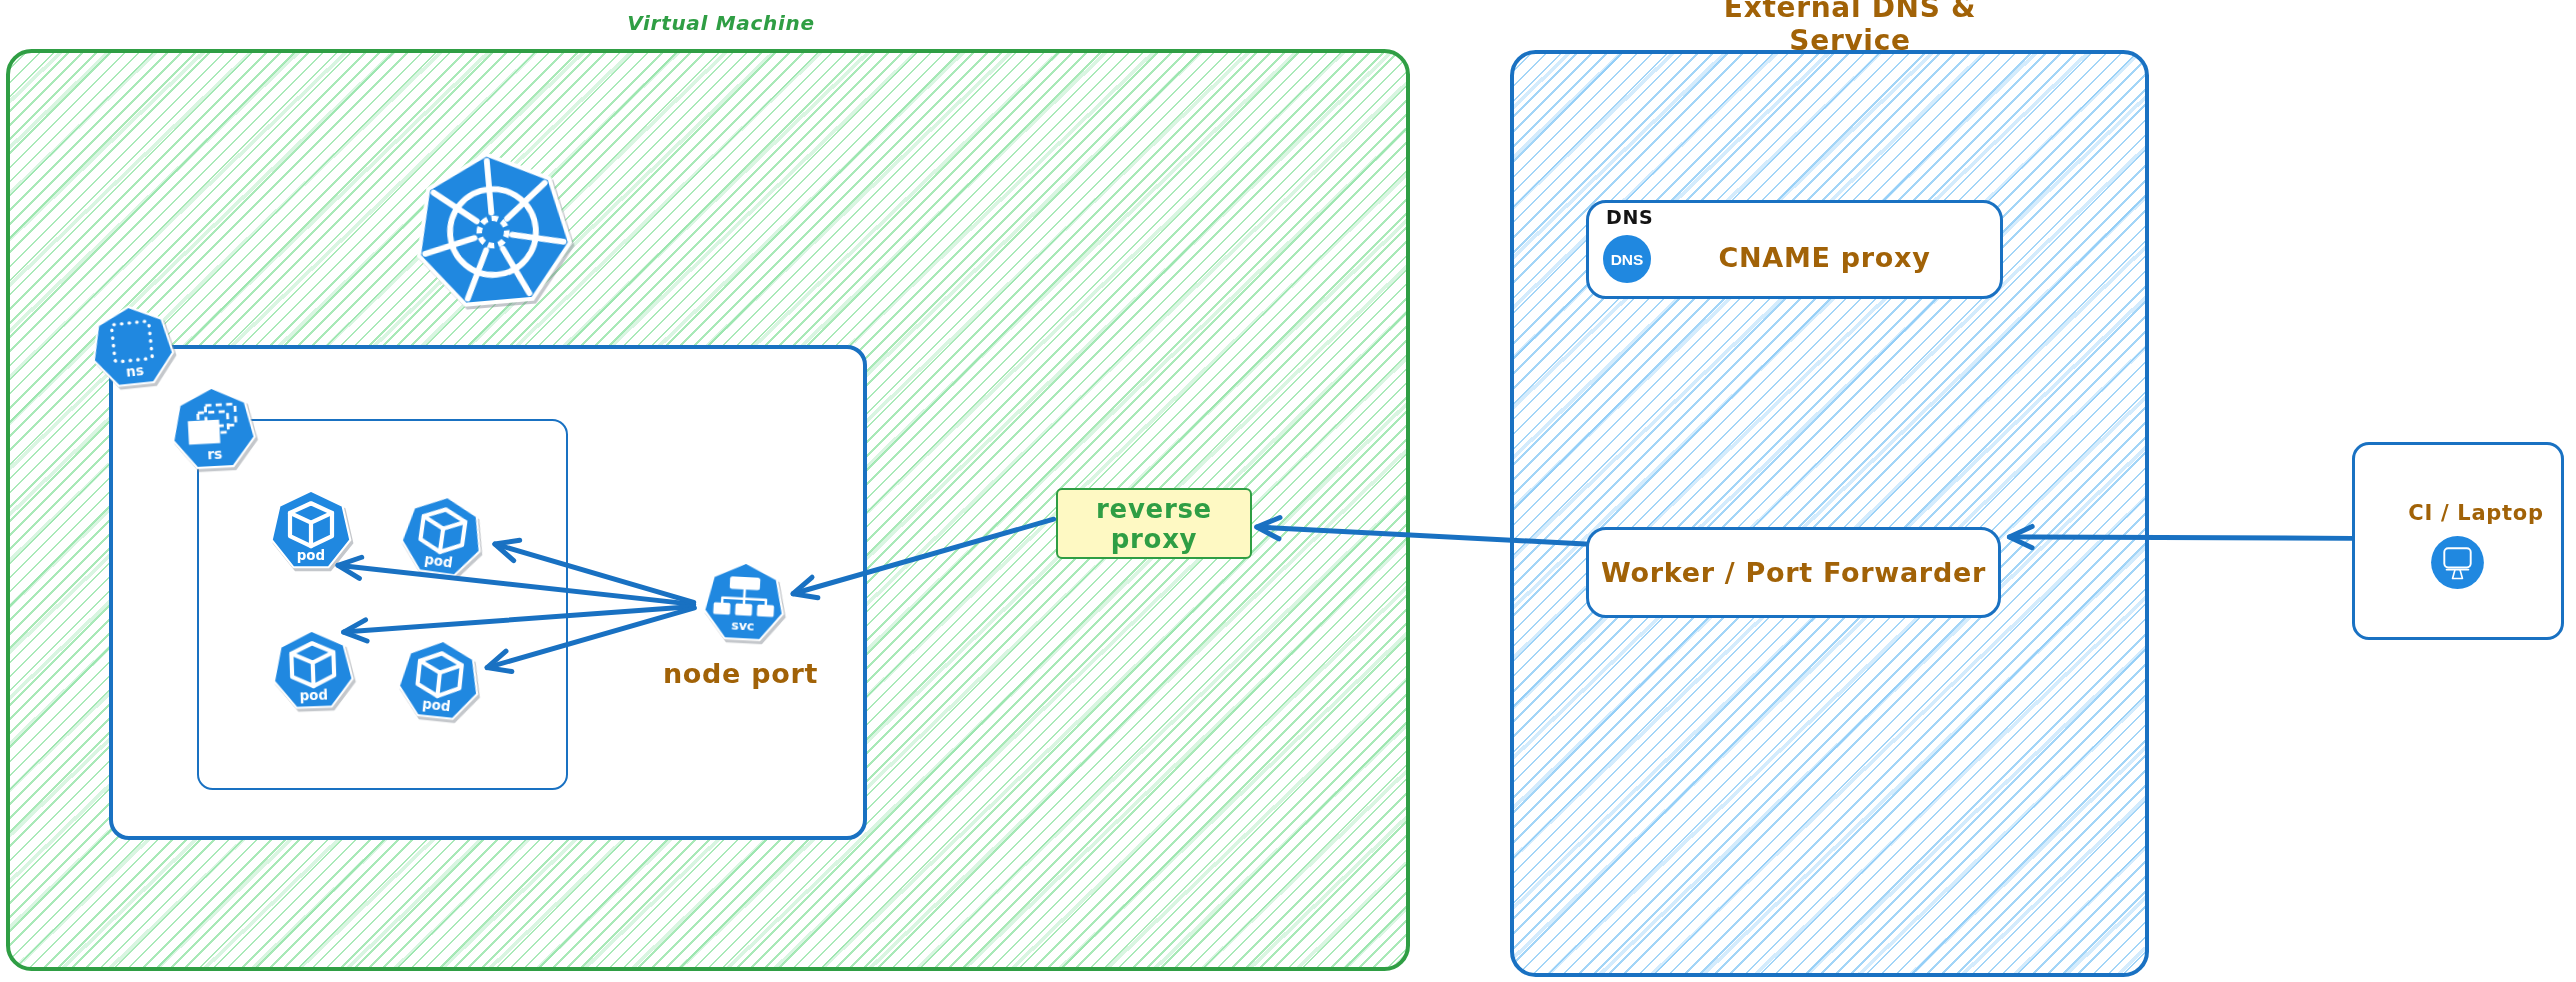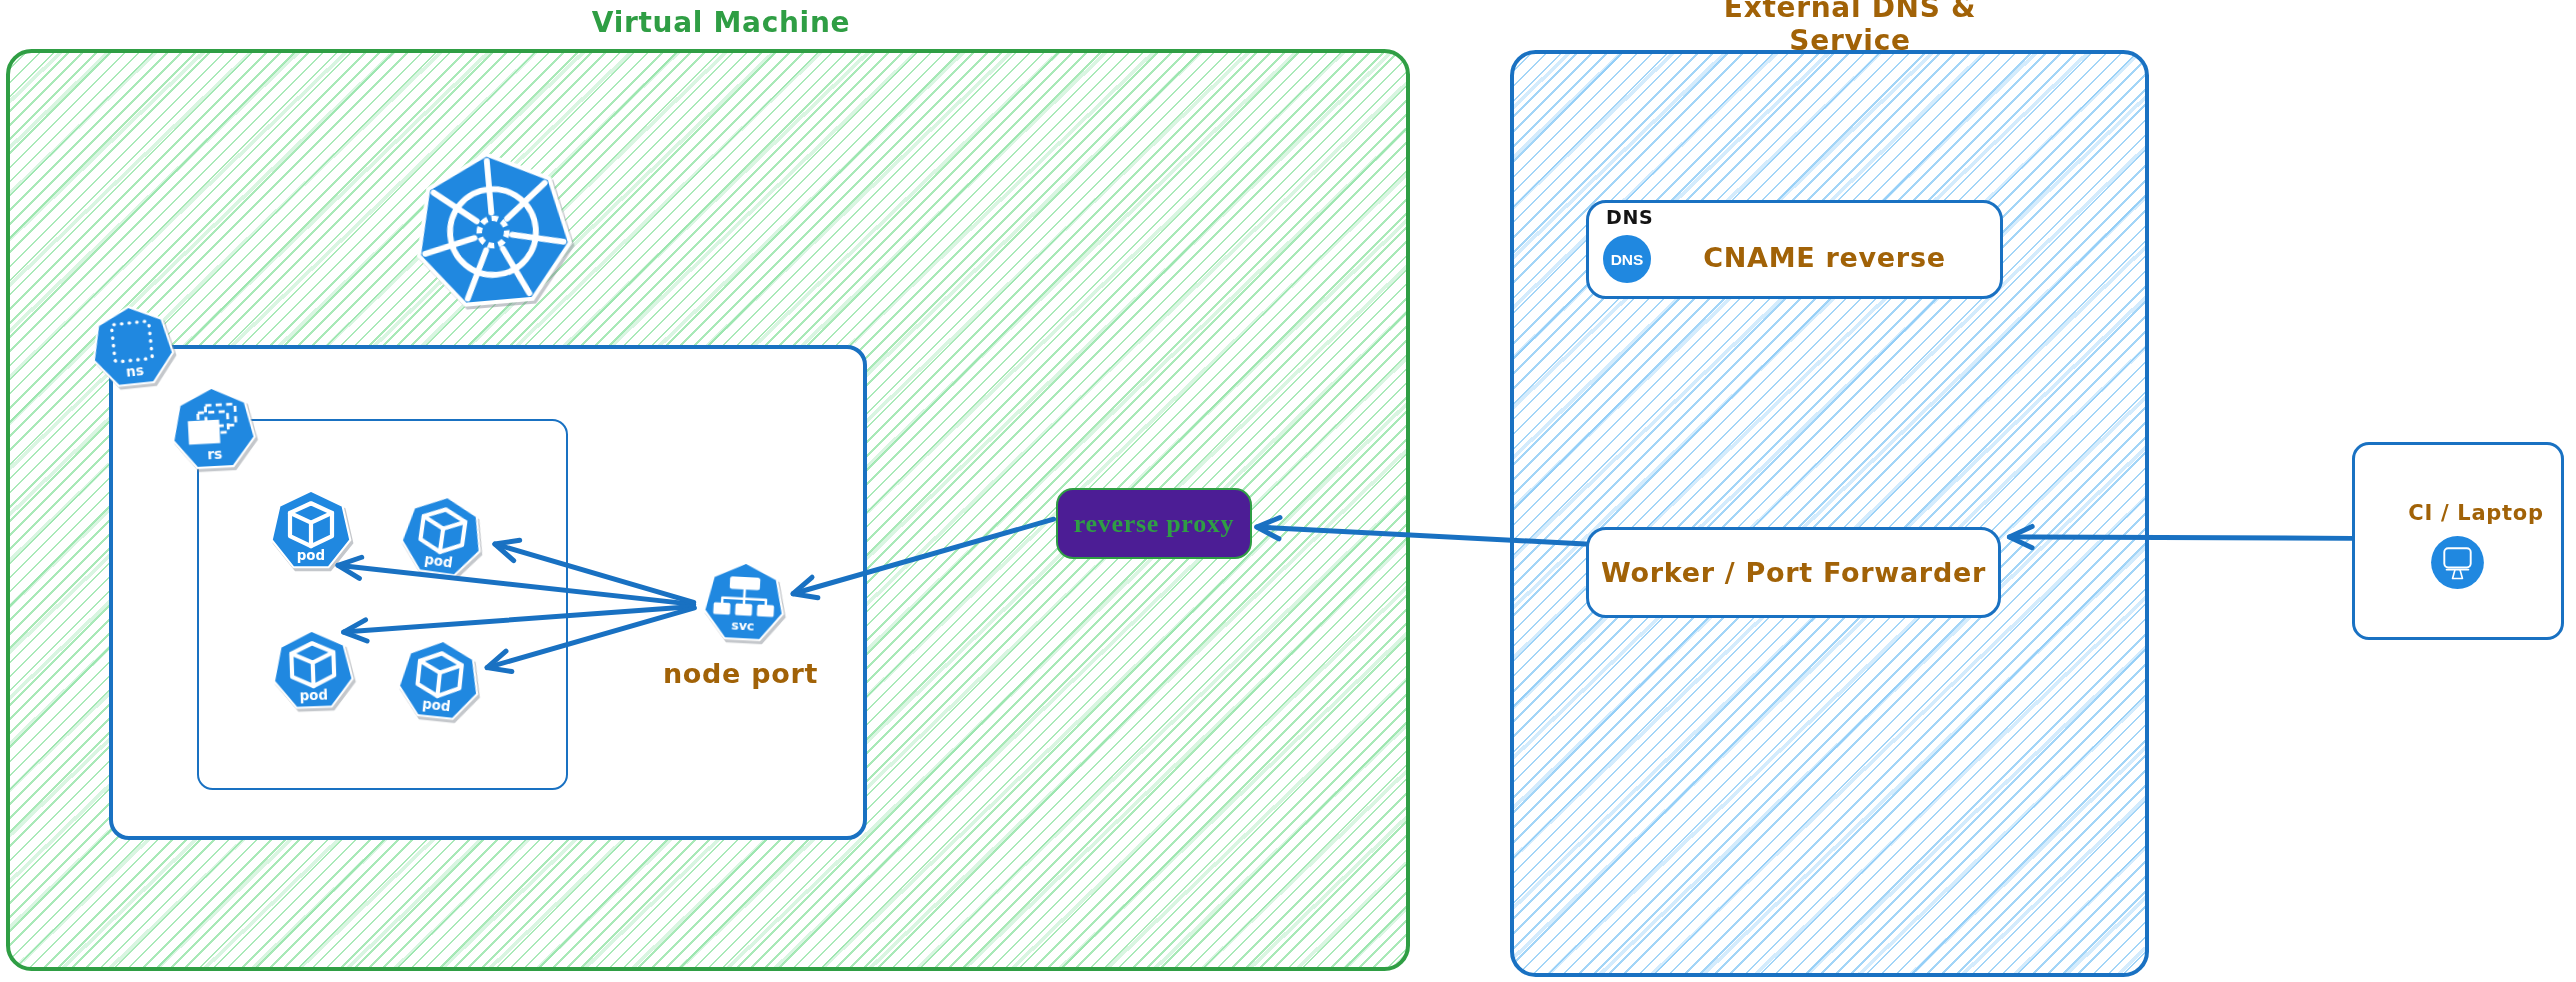--- a/index.html
+++ b/index.html
@@ -20,22 +20,22 @@
     border:4.3px solid #1971c2;
     background-image:
       repeating-linear-gradient(136deg, rgba(120,195,248,.32) 0 3.6px, transparent 3.6px 36px),
       repeating-linear-gradient(135deg, #a3d5f7 0 1.8px, transparent 1.8px 10.7px);
   }
 
   
   .whitebox{position:absolute;background:#fff;box-sizing:border-box;z-index:2;
             border:4.3px solid #1971c2;border-radius:20px;}
   .whitebox.thin{border-width:2.8px;border-radius:15.6px;}
-  .greenbox{position:absolute;background:#4c1d95;box-sizing:border-box;z-index:2;
-            border:2.8px solid #2f9e44;border-radius:17px;font-family:Liberation Serif, serif;}
+  .greenbox{position:absolute;background:#fef9c3;box-sizing:border-box;z-index:2;
+            border:2.8px solid #2f9e44;border-radius:6px;}
 
   
   .hand{font-weight:600;letter-spacing:0.7px;z-index:3;}
   .t-green{color:#2f9e44;}
   .t-blue{color:#a16207;}
   .t-black{color:#141414;}
   .center{display:flex;align-items:center;justify-content:center;text-align:center;}
 
   
   .icon{position:absolute;z-index:5;filter:drop-shadow(2.8px 3.6px 0 rgba(125,130,140,.45));}
@@ -53,21 +53,21 @@
 </head>
 <body>
 
 <svg width="0" height="0" style="position:absolute" aria-hidden="true">
   <defs>
     <polygon id="hept" points="50,2 87.5,20.1 96.8,60.7 70.8,93.2 29.2,93.2 3.2,60.7 12.5,20.1" fill="#2088e0" stroke="#ffffff" stroke-width="2.5"></polygon>
   </defs>
 </svg>
 
 <div class="region region-green" style="left:5.7px;top:49px;width:1404px;height:922px;"></div>
-<div class="abs hand t-green center" style="left:579px;top:2.8px;width:284px;height:40px;font-size:28px;">Virtual Machine</div>
+<div class="abs hand t-green center" style="left:579px;top:2.8px;width:284px;height:40px;font-size:20px;font-style:italic;">Virtual Machine</div>
 
 <div class="whitebox" style="left:109px;top:345px;width:758px;height:495px;"></div>
 
 <div class="whitebox thin" style="left:197px;top:419px;width:371px;height:371px;"></div>
 
 <div class="icon" style="left:412px;top:151px;width:162px;height:162px;transform:rotate(-5deg);">
   <svg viewBox="0 0 100 100">
     <use href="#hept"></use>
     <circle cx="50" cy="50" r="26.5" class="wl3"></circle>
     <g class="wl3">
@@ -159,21 +159,21 @@
 <div class="abs hand t-blue center" style="left:1683px;top:4.3px;width:334px;height:40px;font-size:28px;">External DNS &amp; Service</div>
 
 <div class="whitebox" style="left:1586px;top:200px;width:417px;height:99px;border-width:3.6px;"></div>
 <div class="abs hand t-black" style="left:1606px;top:206px;font-size:19px;z-index:3;">DNS</div>
 <div class="icon" style="left:1602px;top:234px;width:50px;height:50px;filter:none;z-index:5;">
   <svg viewBox="0 0 100 100">
     <circle cx="50" cy="50" r="48" fill="#2088e0"></circle>
     <text x="50" y="61" font-size="31" fill="#fff" text-anchor="middle" style="font-family:'Liberation Sans',sans-serif;font-weight:700;">DNS</text>
   </svg>
 </div>
-<div class="abs hand t-blue center" style="left:1661px;top:236px;width:327px;height:43px;font-size:27px;">CNAME reverse</div>
+<div class="abs hand t-blue center" style="left:1661px;top:236px;width:327px;height:43px;font-size:27px;">CNAME proxy</div>
 
 <div class="whitebox center hand t-blue" style="left:1586px;top:491px;width:415px;height:91px;border-width:3.6px;font-size:27px;margin-top:36px;">
   <span>Worker / Port Forwarder</span>
 </div>
 
 <div class="whitebox" style="left:2352px;top:442px;width:212px;height:198px;border-width:3.6px;border-radius:17px;"></div>
 <div class="abs hand t-blue center" style="left:2352px;top:497px;width:232px;height:31px;font-size:21px;z-index:3;padding-left:8px;">CI / Laptop</div>
 <div class="icon" style="left:2430px;top:535px;width:55px;height:55px;filter:none;">
   <svg viewBox="0 0 100 100">
     <circle cx="50" cy="50" r="48" fill="#2088e0"></circle>

